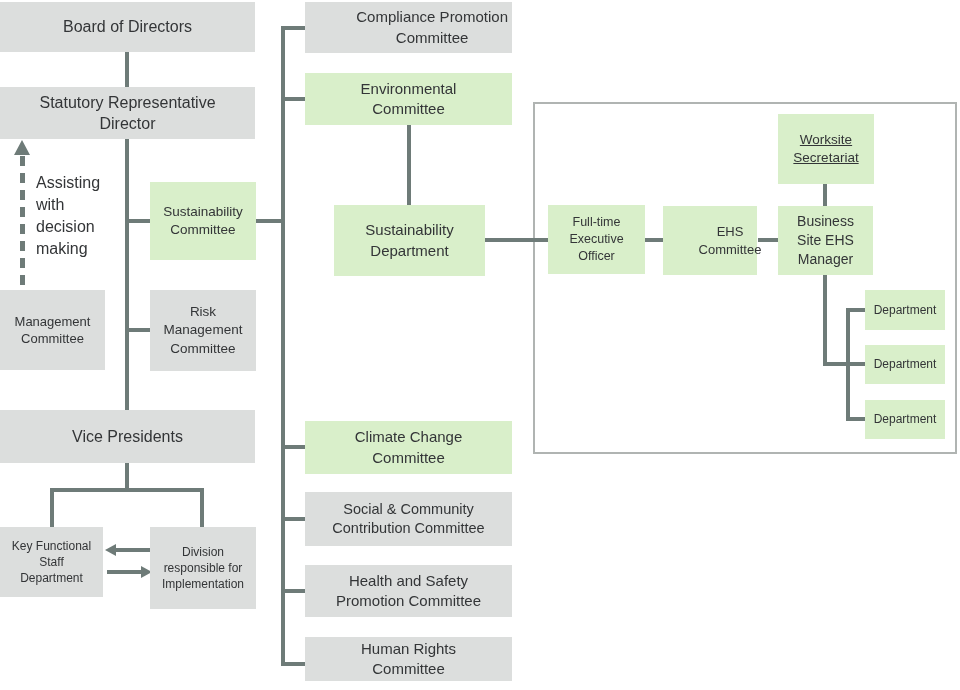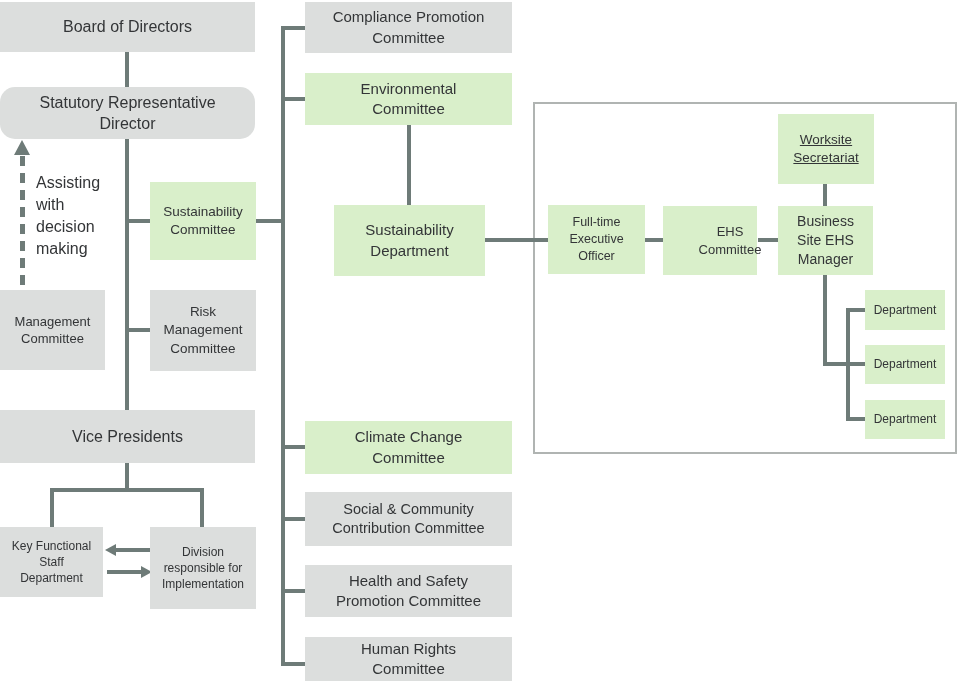--- a/index.html
+++ b/index.html
@@ -71,21 +71,21 @@
   <div class="line" style="left:823px;top:184px;width:4px;height:22px;"></div>
   <div class="line" style="left:823px;top:275px;width:4px;height:91px;"></div>
   <div class="line" style="left:823px;top:362px;width:42px;height:4px;"></div>
   <div class="line" style="left:846px;top:308px;width:4px;height:113px;"></div>
   <div class="line" style="left:846px;top:308px;width:19px;height:4px;"></div>
   <div class="line" style="left:846px;top:417px;width:19px;height:4px;"></div>
 
   <div class="node gray" style="left:0;top:2px;width:255px;height:50px;font-size:16px;">
     <span class="lbl">Board of Directors</span>
   </div>
-  <div class="node gray" style="left:0;top:87px;width:255px;height:52px;font-size:16px;border-radius:15px;">
+  <div class="node gray" style="left:0;top:87px;width:255px;height:52px;font-size:16px;">
     <span class="lbl">Statutory Representative
 Director</span>
   </div>
   <div class="annotation" style="left:36px;top:172px;width:90px;">Assisting
 with
 decision
 making</div>
   <div class="node green" style="left:150px;top:182px;width:106px;height:78px;font-size:13.5px;">
     <span class="lbl">Sustainability
 Committee</span>
@@ -106,21 +106,21 @@
     <span class="lbl">Key Functional
 Staff
 Department</span>
   </div>
   <div class="node gray" style="left:150px;top:527px;width:106px;height:82px;font-size:12px;">
     <span class="lbl">Division
 responsible for
 Implementation</span>
   </div>
 
-  <div class="node gray" style="left:305px;top:2px;width:207px;height:51px;font-size:15px;">
+  <div class="node gray" style="left:305px;top:2px;width:207px;height:51px;font-size:15px;justify-content:flex-end;">
     <span class="lbl">Compliance Promotion
 Committee</span>
   </div>
   <div class="node green" style="left:305px;top:73px;width:207px;height:52px;font-size:15px;">
     <span class="lbl">Environmental
 Committee</span>
   </div>
   <div class="node green" style="left:334px;top:205px;width:151px;height:71px;font-size:15px;">
     <span class="lbl">Sustainability
 Department</span>

